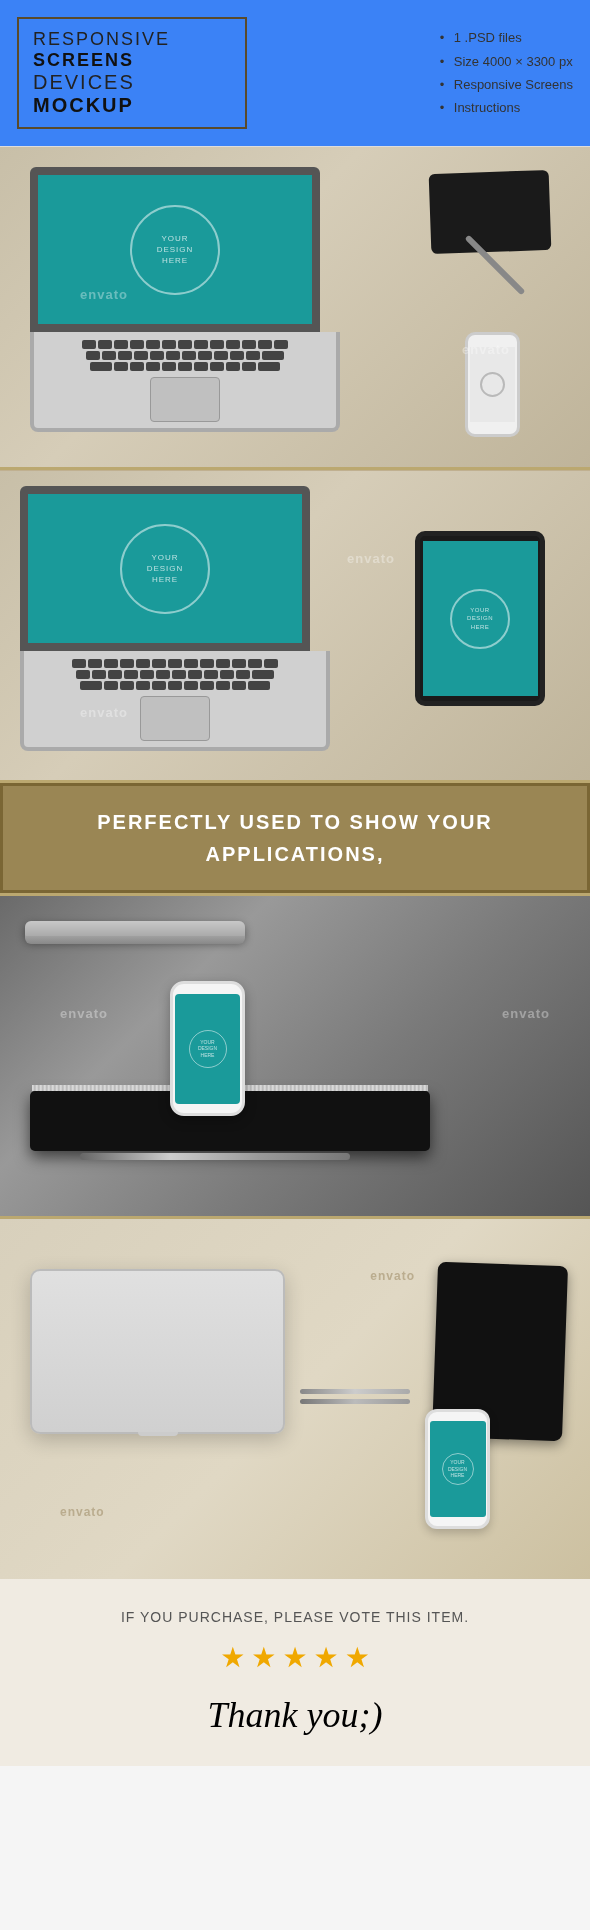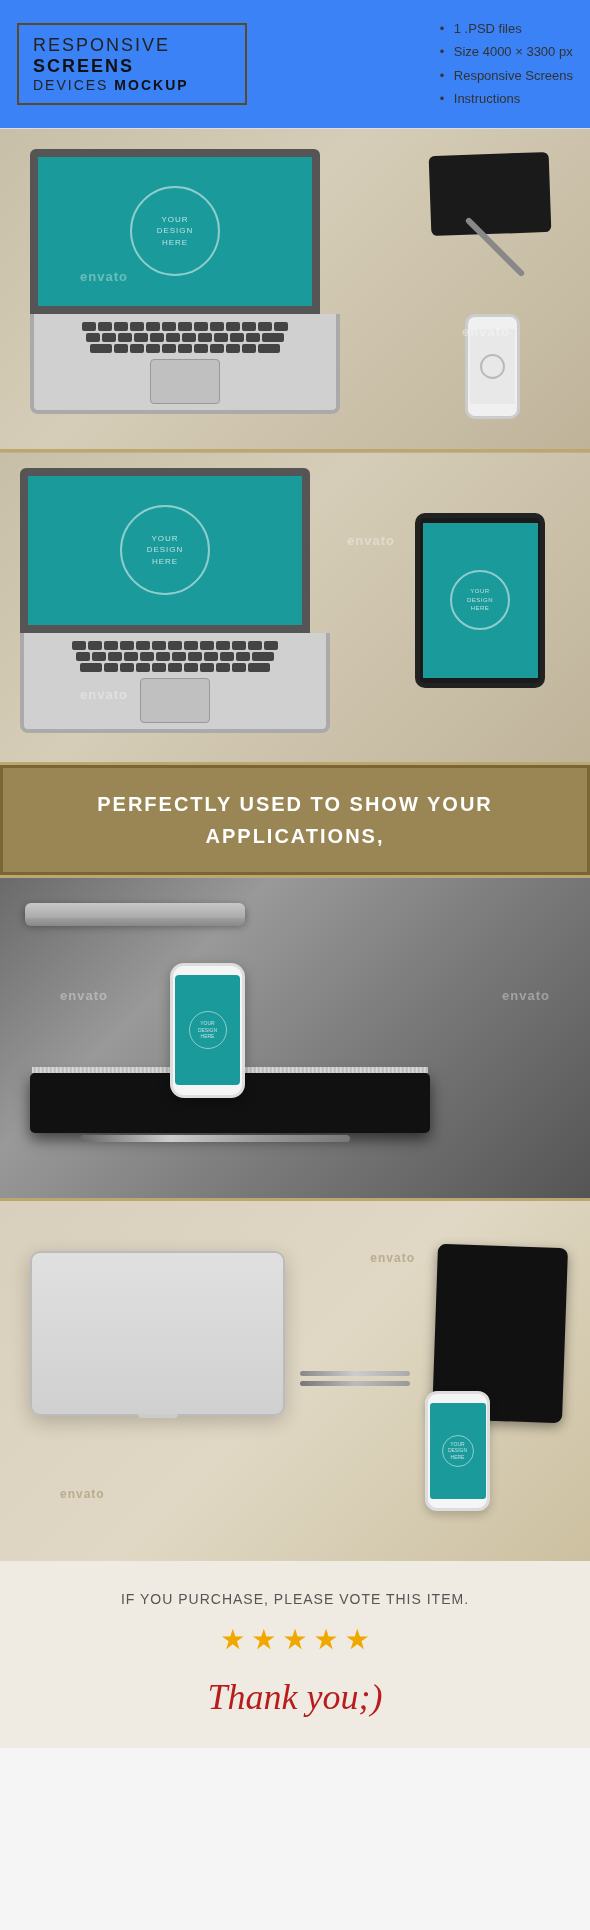--- a/index.html
+++ b/index.html
@@ -29,21 +29,21 @@
       font-weight: 400;
       letter-spacing: 2px;
       text-transform: uppercase;
       color: #222;
     }
     .header-title-line1 span {
       font-weight: 900;
       color: #111;
     }
     .header-title-line2 {
-      font-size: 14px;
+      font-size: 20px;
       font-weight: 400;
       letter-spacing: 2px;
       text-transform: uppercase;
       color: #222;
     }
     .header-title-line2 span {
       font-weight: 900;
       color: #111;
     }
     .header-features {
@@ -471,21 +471,21 @@
       gap: 6px;
       margin-bottom: 20px;
     }
     .star {
       font-size: 28px;
       color: #f0a800;
     }
     .thank-you {
       font-family: 'Georgia', serif;
       font-size: 36px;
-      color: #b91c1c;
+      color: #000000;
       font-style: italic;
     }
 
     
     .panel-divider {
       height: 3px;
       background: #bba870;
     }
   </style>
 </head>

